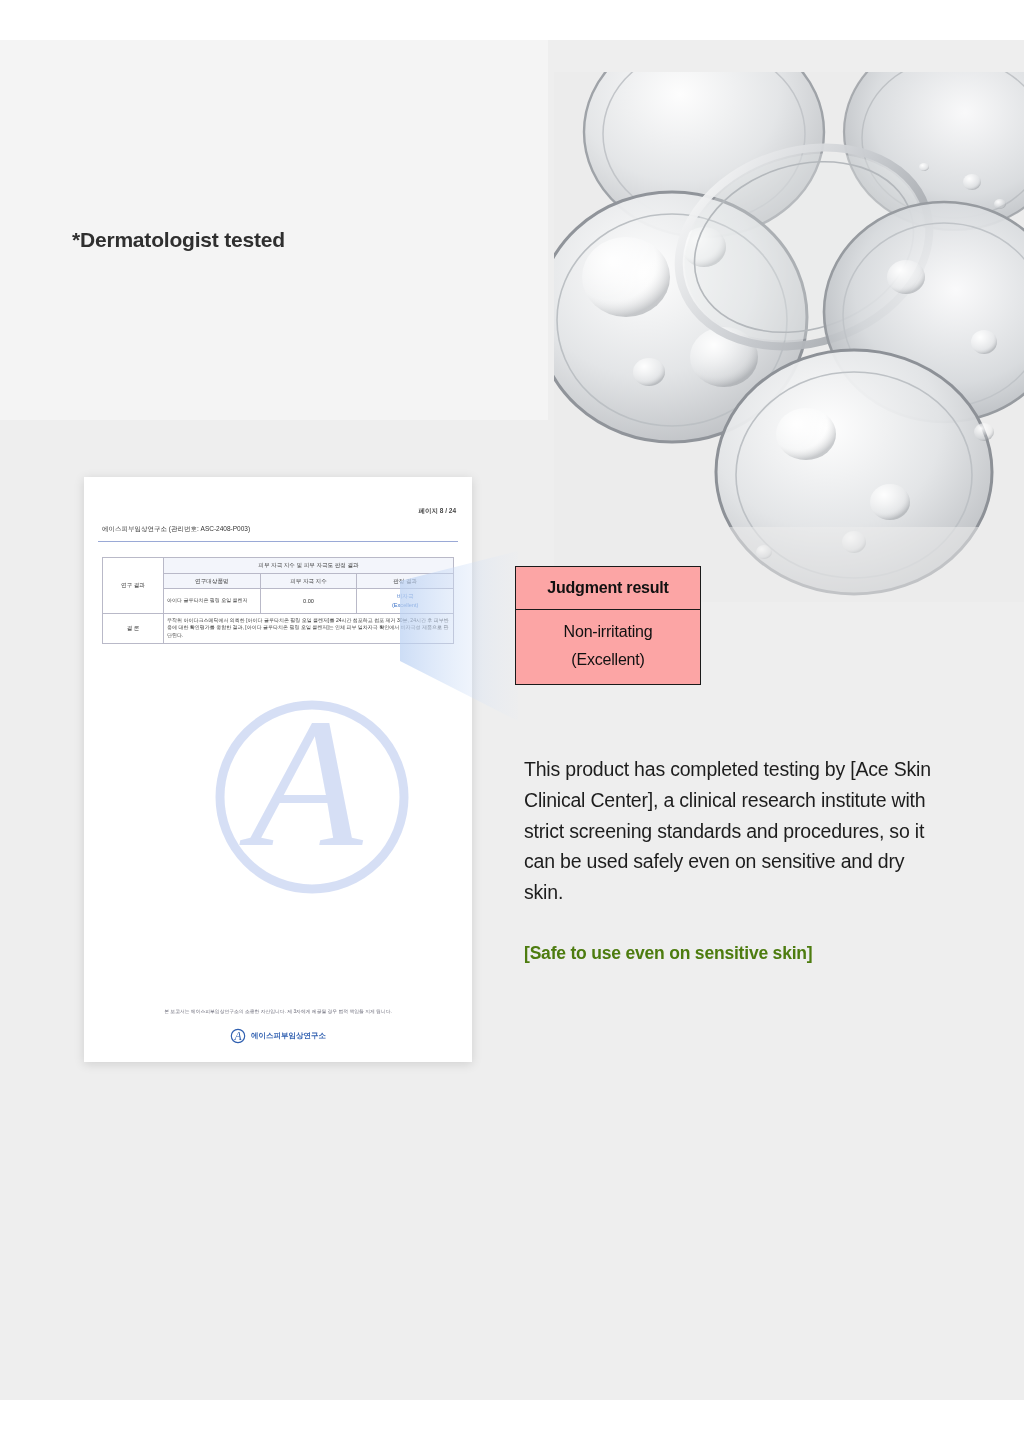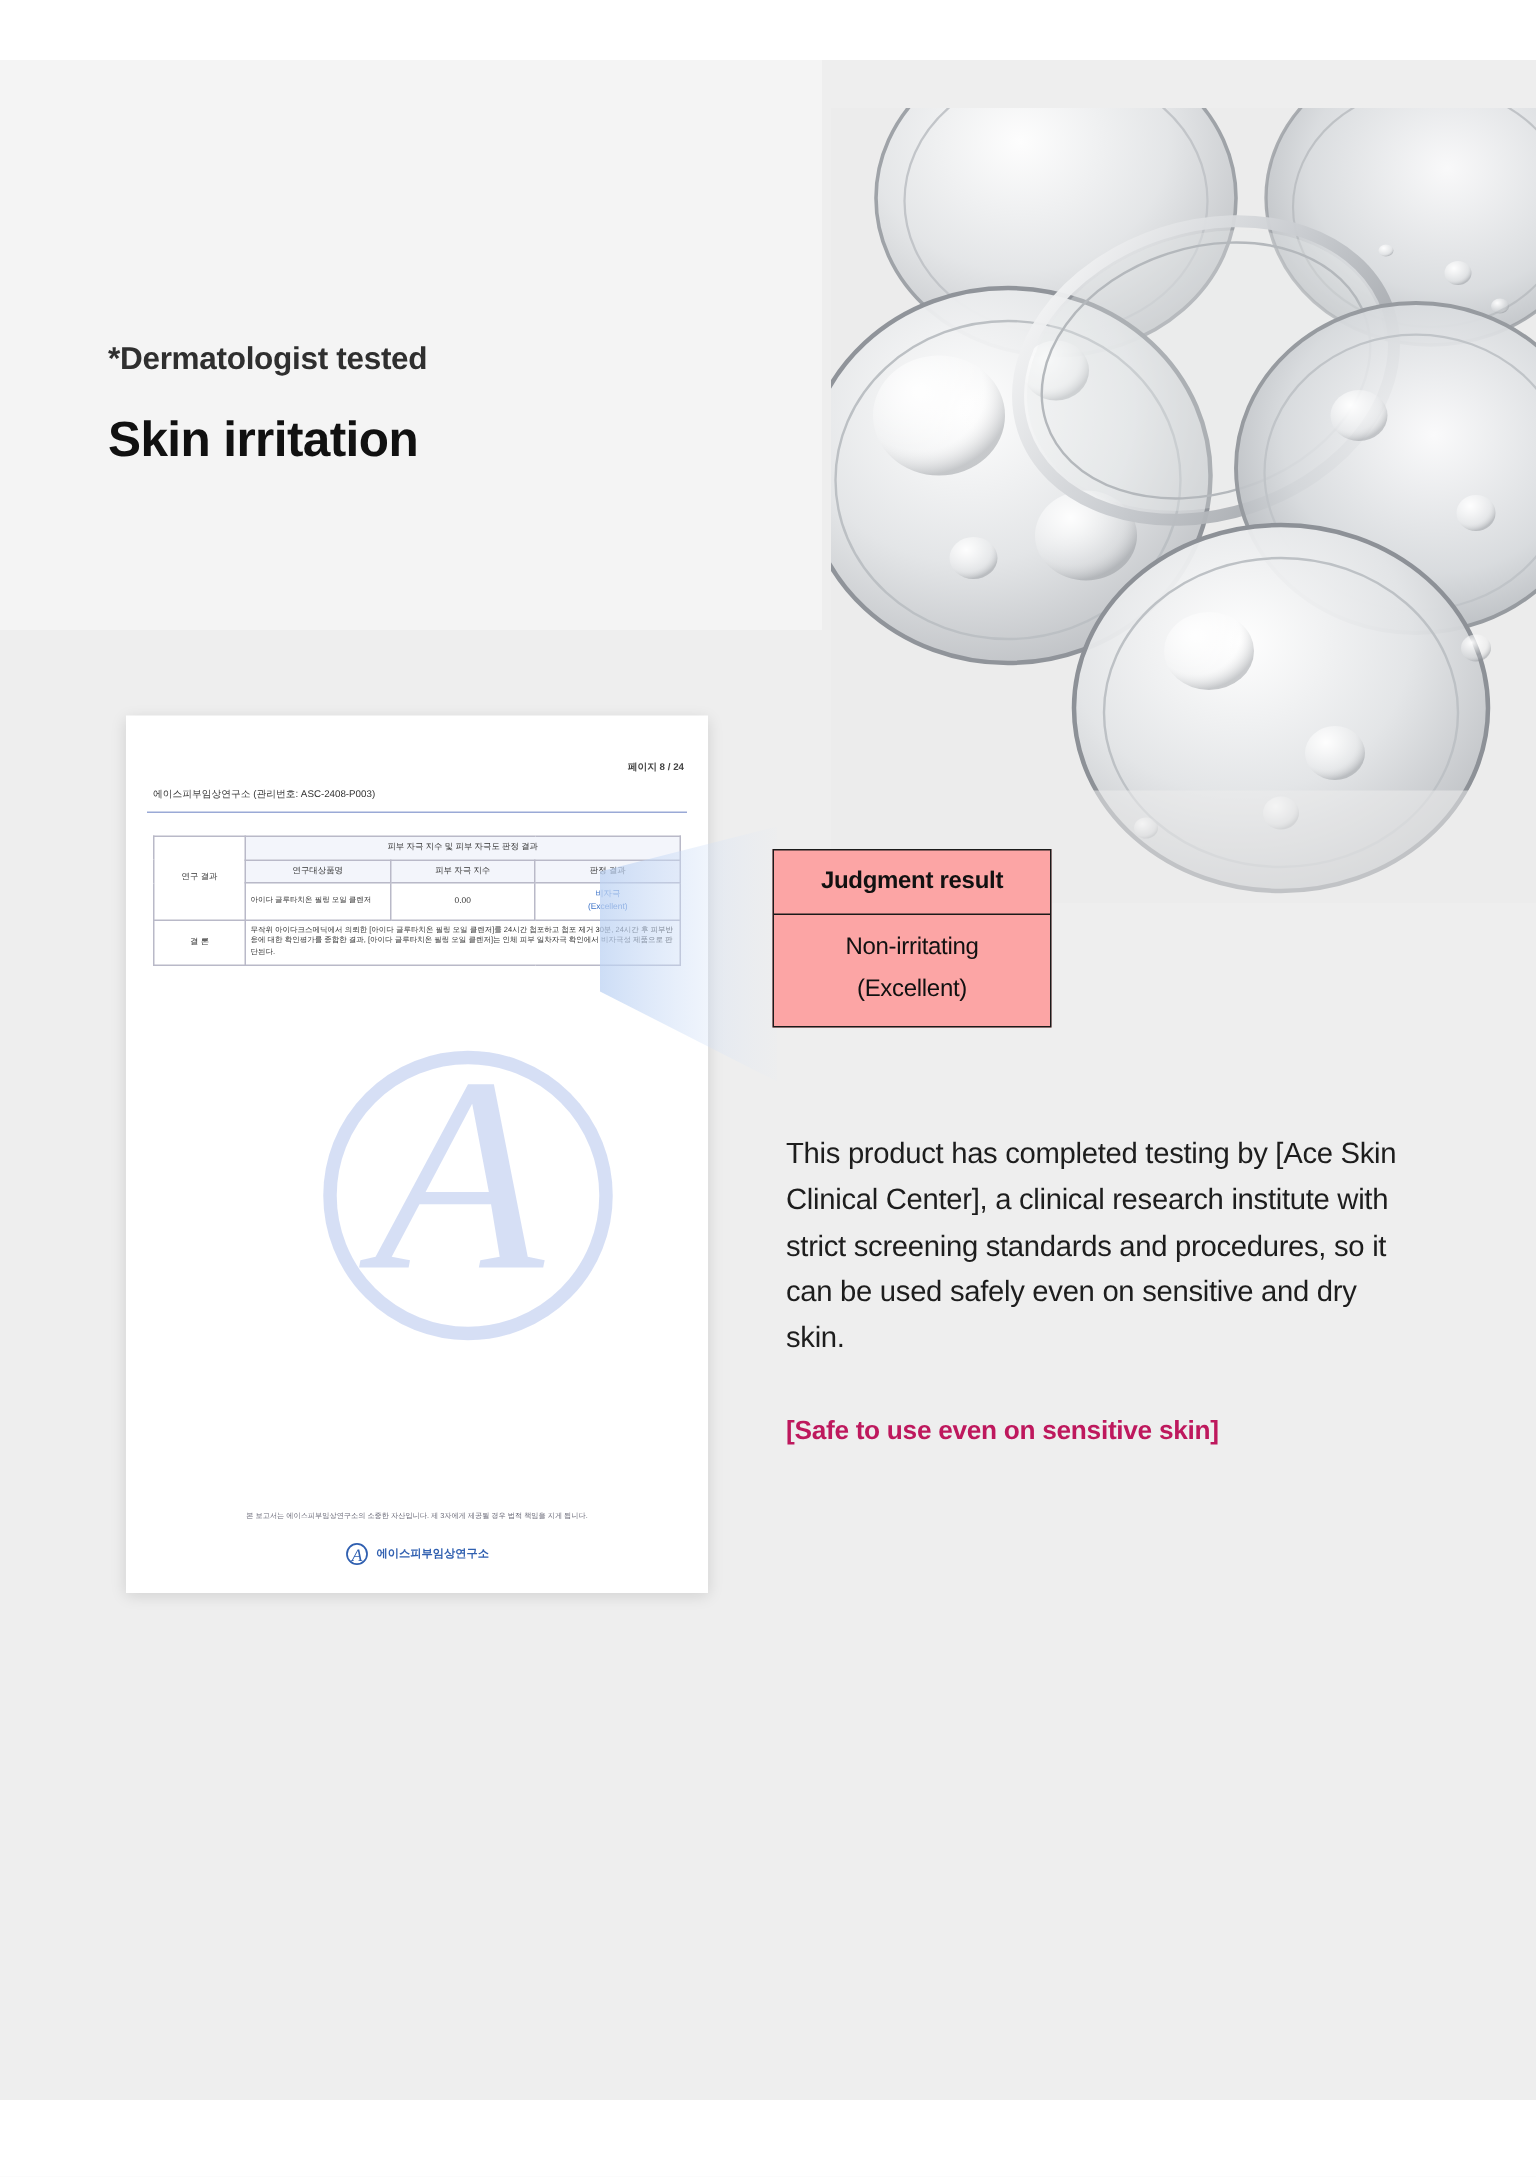--- a/index.html
+++ b/index.html
@@ -219,21 +219,21 @@
     margin: 12px;
     font-size: 19.5px;
     line-height: 1.58;
     color: #1d1d1d;
     letter-spacing: -0.2px;
   }
   .right-copy .emph {
     margin-top: 32px;
     font-size: 17.5px;
     font-weight: 700;
-    color: #be185d;
+    color: #4d7c0f;
     letter-spacing: -0.2px;
   }
 </style>
 </head>
 <body>
 
 <div class="page">
 
   <div class="bg-panel"></div>
   <div class="bg-white-left"></div>
@@ -306,21 +306,20 @@
       <ellipse cx="210" cy="480" rx="8" ry="7" fill="url(#bub)"></ellipse>
       <ellipse cx="430" cy="360" rx="10" ry="9" fill="url(#bub)"></ellipse>
 
       <rect x="0" y="455" width="470" height="75" fill="#ececec" opacity="0.55"></rect>
     </svg>
   </div>
 
   <div class="headline-wrap">
     <div class="kicker">*Dermatologist tested</div>
     <div class="headline">
-      <div>Skin irritation</div>
     </div>
   </div>
 
   <div class="doc">
     <div class="doc-pagenum">페이지 8 / 24</div>
     <div class="doc-org">에이스피부임상연구소 (관리번호: ASC-2408-P003)</div>
     <div class="doc-rule"></div>
 
     <table class="doc-table">
       <tbody>

